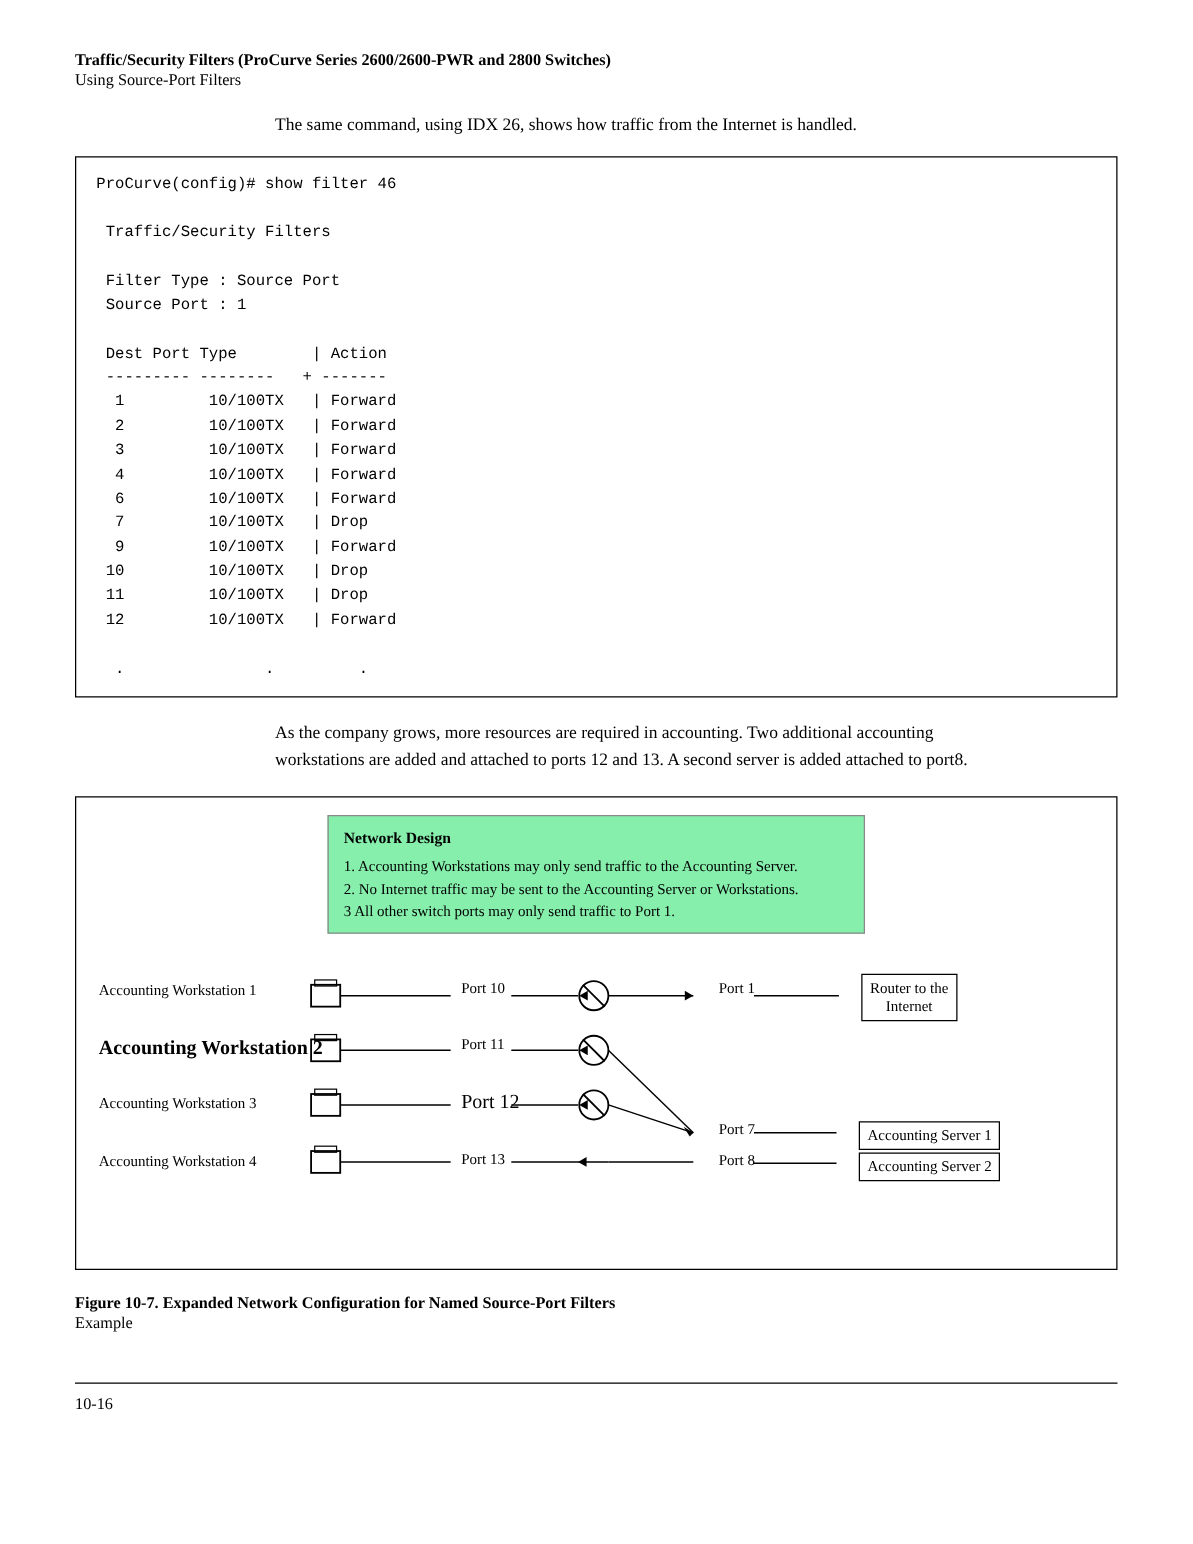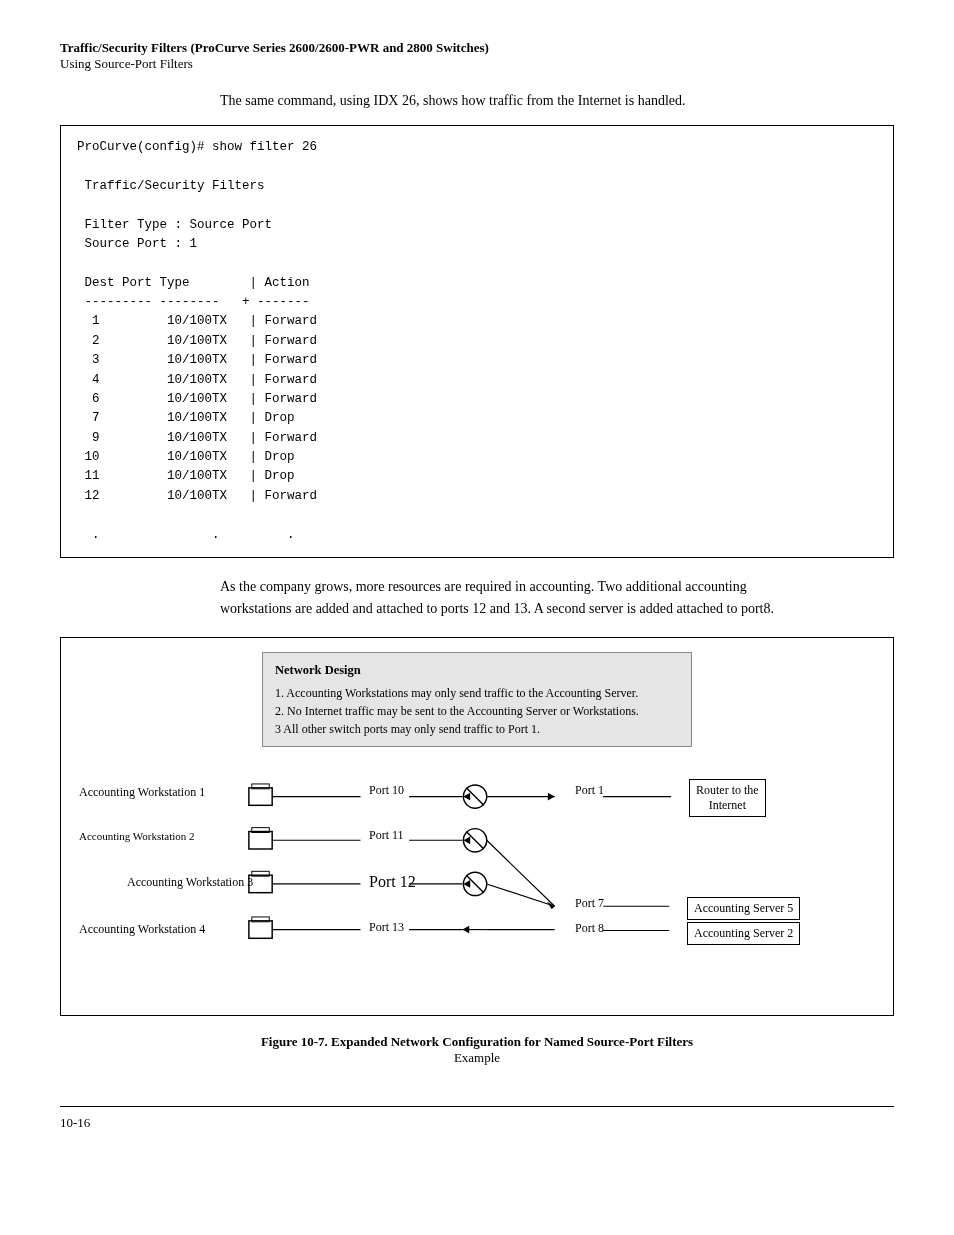--- a/index.html
+++ b/index.html
@@ -52,21 +52,21 @@
 
     
     .diagram-box {
       border: 1px solid #000;
       padding: 14px 18px 18px 18px;
       margin-bottom: 18px;
       position: relative;
     }
 
     .network-design-box {
-      background: #e5e5e5;
+      background: #86efac;
       border: 1px solid #888;
       padding: 8px 12px;
       margin-bottom: 20px;
       font-size: 12px;
       line-height: 1.5;
       max-width: 430px;
       margin-left: auto;
       margin-right: auto;
     }
     .network-design-box .nd-title {
@@ -86,21 +86,21 @@
     .diagram-svg {
       position: absolute;
       top: 0;
       left: 0;
       width: 100%;
       height: 100%;
       pointer-events: none;
     }
 
     .figure-caption {
-      text-align: center;
+      text-align: left;
       margin-top: 4px;
       font-size: 13px;
     }
     .figure-caption .cap-bold {
       font-weight: bold;
     }
 
     .page-footer {
       margin-top: 40px;
       border-top: 1px solid #000;
@@ -112,21 +112,21 @@
 <body>
 
 <div class="page-header">
   <div class="bold-title">Traffic/Security Filters  (ProCurve Series 2600/2600-PWR and 2800 Switches)</div>
   <div class="subtitle">Using Source-Port Filters</div>
 </div>
 
 <div class="intro-text">The same command, using IDX 26, shows how traffic from the Internet is handled.</div>
 
 <div class="code-block">
-  <div>ProCurve(config)# show filter 26</div>
+  <div>ProCurve(config)# show filter 46</div>
   <div>&nbsp;</div>
   <div>&nbsp;Traffic/Security Filters</div>
   <div>&nbsp;</div>
   <div>&nbsp;Filter Type : Source Port</div>
   <div>&nbsp;Source Port : 1</div>
   <div>&nbsp;</div>
   <div>&nbsp;Dest Port Type&nbsp;&nbsp;&nbsp;&nbsp;&nbsp;&nbsp;&nbsp;&nbsp;| Action</div>
   <div>&nbsp;---------&nbsp;--------&nbsp;&nbsp;&nbsp;+ -------</div>
   <div>&nbsp;&nbsp;1&nbsp;&nbsp;&nbsp;&nbsp;&nbsp;&nbsp;&nbsp;&nbsp;&nbsp;10/100TX&nbsp;&nbsp;&nbsp;| Forward</div>
   <div>&nbsp;&nbsp;2&nbsp;&nbsp;&nbsp;&nbsp;&nbsp;&nbsp;&nbsp;&nbsp;&nbsp;10/100TX&nbsp;&nbsp;&nbsp;| Forward</div>
@@ -206,36 +206,36 @@
       <line x1="540" y1="27" x2="610" y2="27" stroke="#000" stroke-width="1.2"></line>
 
       <line x1="540" y1="140" x2="608" y2="140" stroke="#000" stroke-width="1.2"></line>
 
       <line x1="540" y1="165" x2="608" y2="165" stroke="#000" stroke-width="1.2"></line>
 
       <line x1="420" y1="164" x2="490" y2="164" stroke="#000" stroke-width="1.2"></line>
     </svg>
 
     <div style="position:absolute; left:0; top:18px; font-size:12px;">Accounting Workstation 1</div>
-    <div style="position:absolute; left:0; top:63px; font-size:11px;">Accounting Workstation 2</div>
-    <div style="position:absolute; left:0; top:108px; font-size:12px;margin-left:48px;">Accounting Workstation 3</div>
+    <div style="position:absolute; left:0; top:63px; font-size:16px;font-weight:bold;">Accounting Workstation 2</div>
+    <div style="position:absolute; left:0; top:108px; font-size:12px;">Accounting Workstation 3</div>
     <div style="position:absolute; left:0; top:155px; font-size:12px;">Accounting Workstation 4</div>
 
     <div style="position:absolute; left:290px; top:16px; font-size:12px;">Port 10</div>
     <div style="position:absolute; left:290px; top:61px; font-size:12px;">Port 11</div>
     <div style="position:absolute; left:290px; top:106px; font-size:16px;">Port 12</div>
     <div style="position:absolute; left:290px; top:153px; font-size:12px;">Port 13</div>
 
     <div style="position:absolute; left:496px; top:16px; font-size:12px;">Port 1</div>
     <div style="position:absolute; left:496px; top:129px; font-size:12px;">Port 7</div>
     <div style="position:absolute; left:496px; top:154px; font-size:12px;">Port 8</div>
 
     <div style="position:absolute; left:610px; top:12px; border:1px solid #000; padding:3px 6px; font-size:12px; text-align:center;">Router to the<br>Internet</div>
 
-    <div style="position:absolute; left:608px; top:130px; border:1px solid #000; padding:3px 6px; font-size:12px;">Accounting Server 5</div>
+    <div style="position:absolute; left:608px; top:130px; border:1px solid #000; padding:3px 6px; font-size:12px;">Accounting Server 1</div>
 
     <div style="position:absolute; left:608px; top:155px; border:1px solid #000; padding:3px 6px; font-size:12px;">Accounting Server 2</div>
 
   </div>
 </div>
 
 <div class="figure-caption">
   <span class="cap-bold">Figure 10-7. Expanded Network Configuration for Named Source-Port Filters</span><br>
   <span>Example</span>
 </div>

